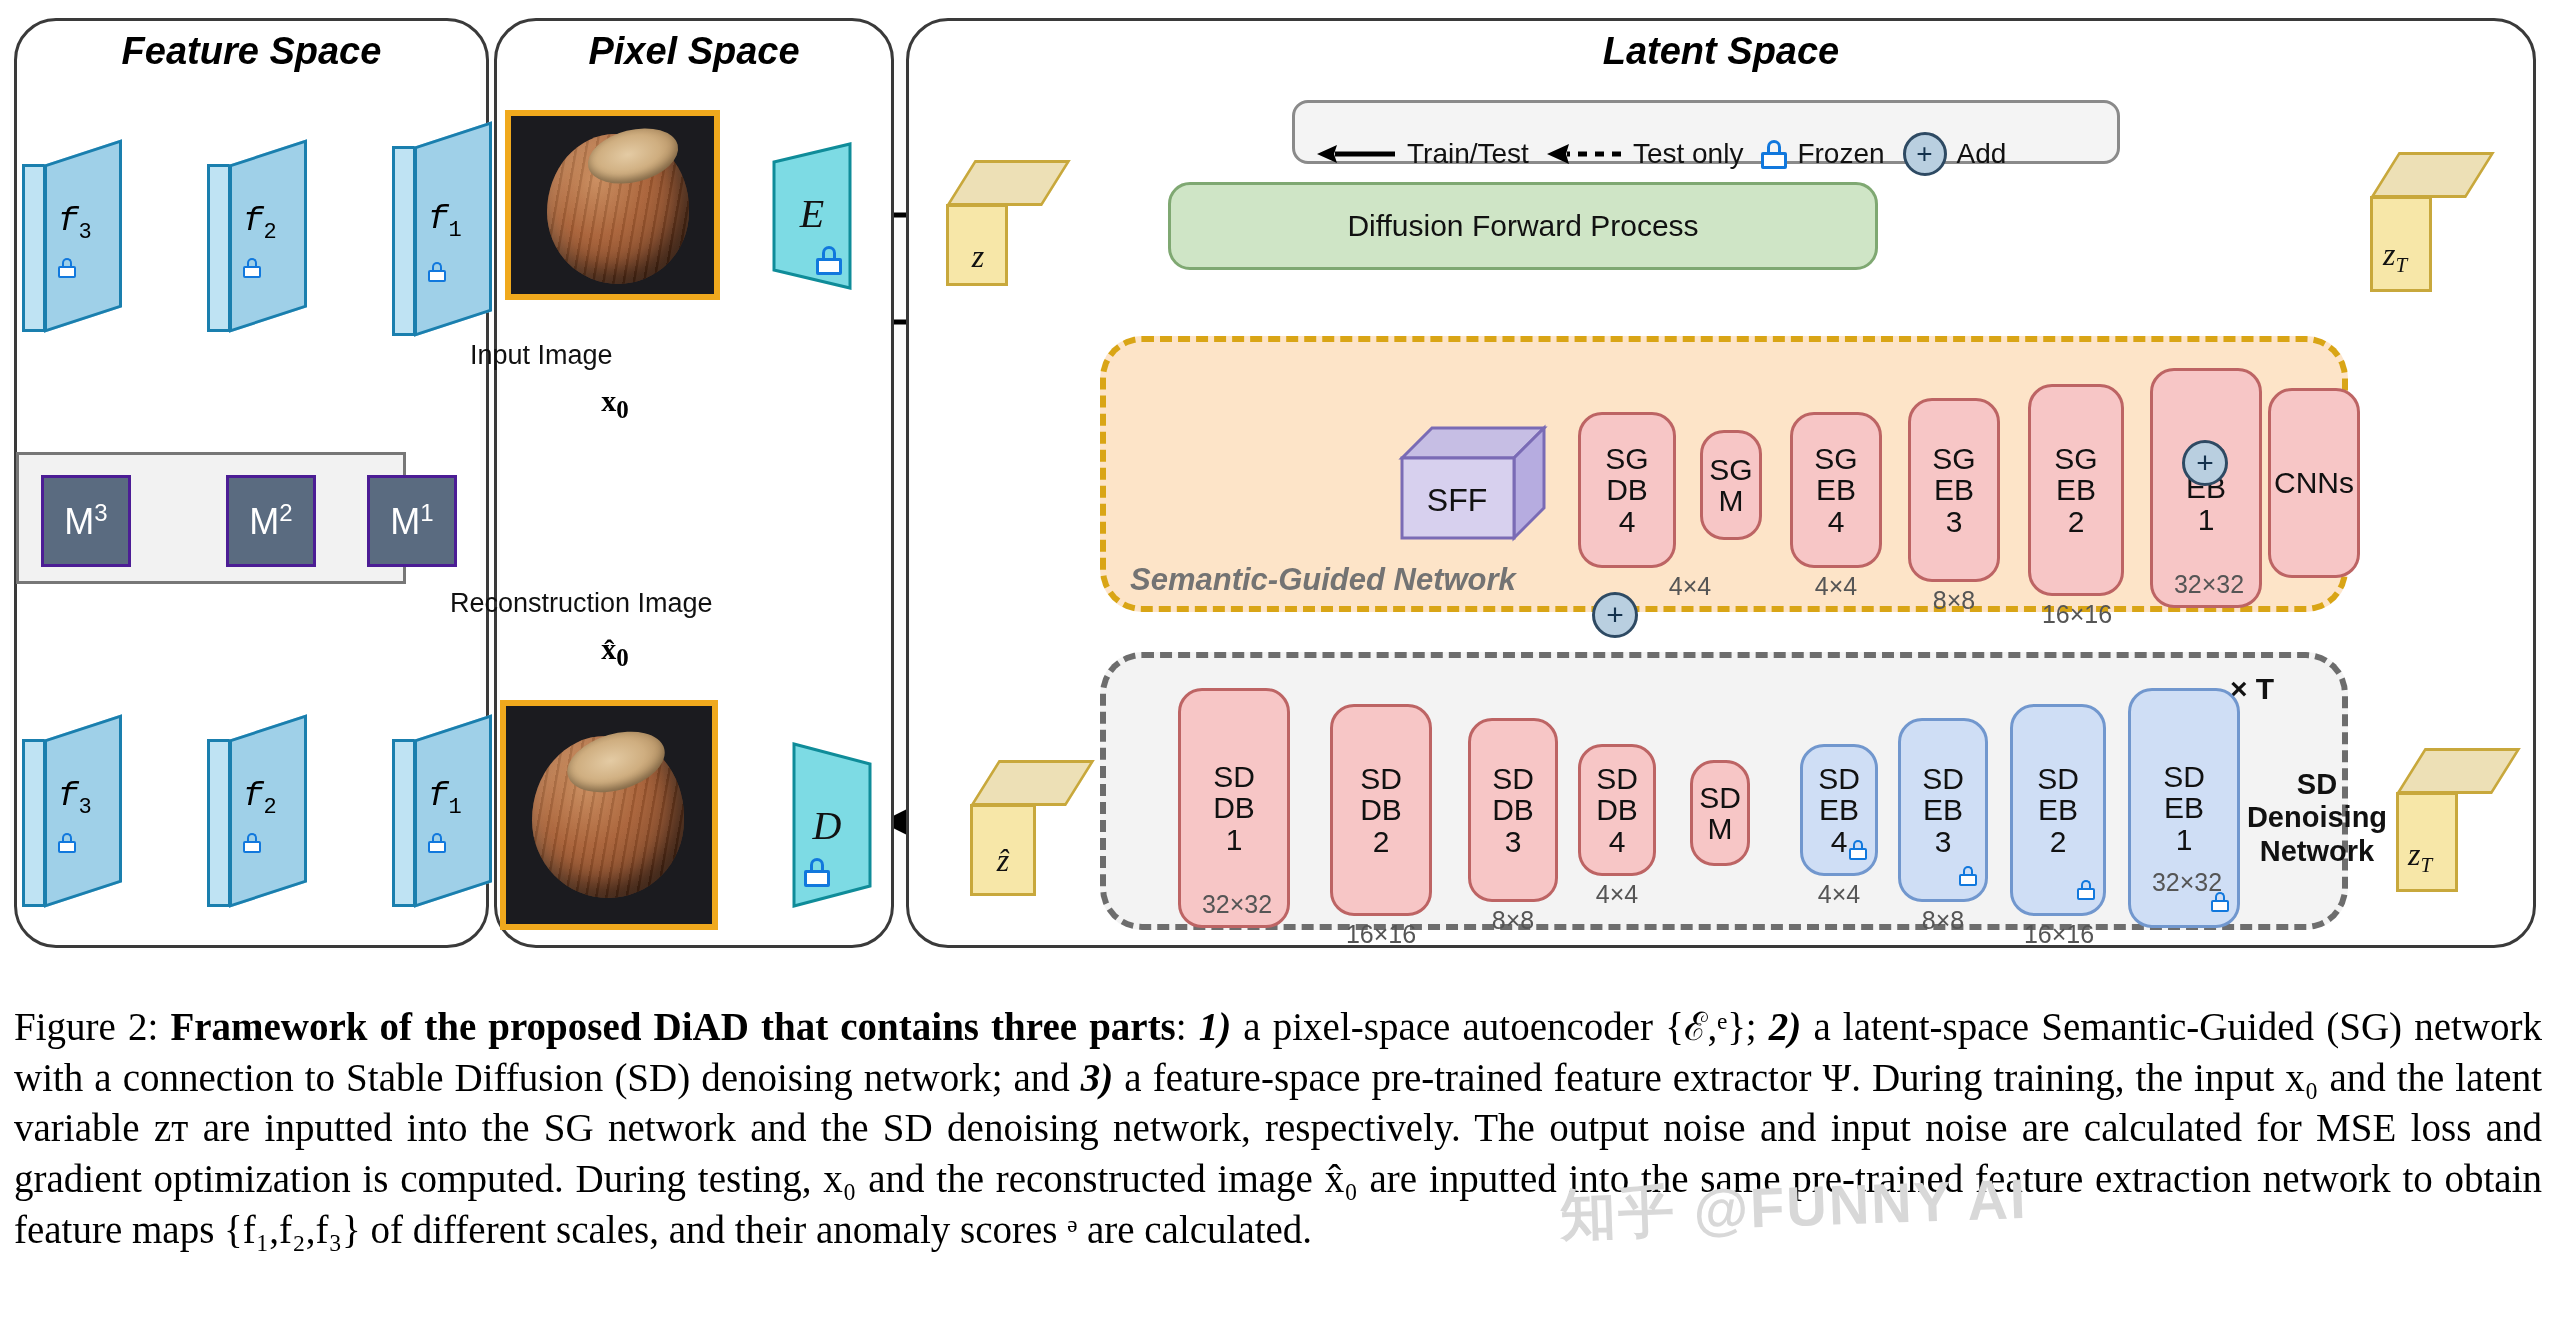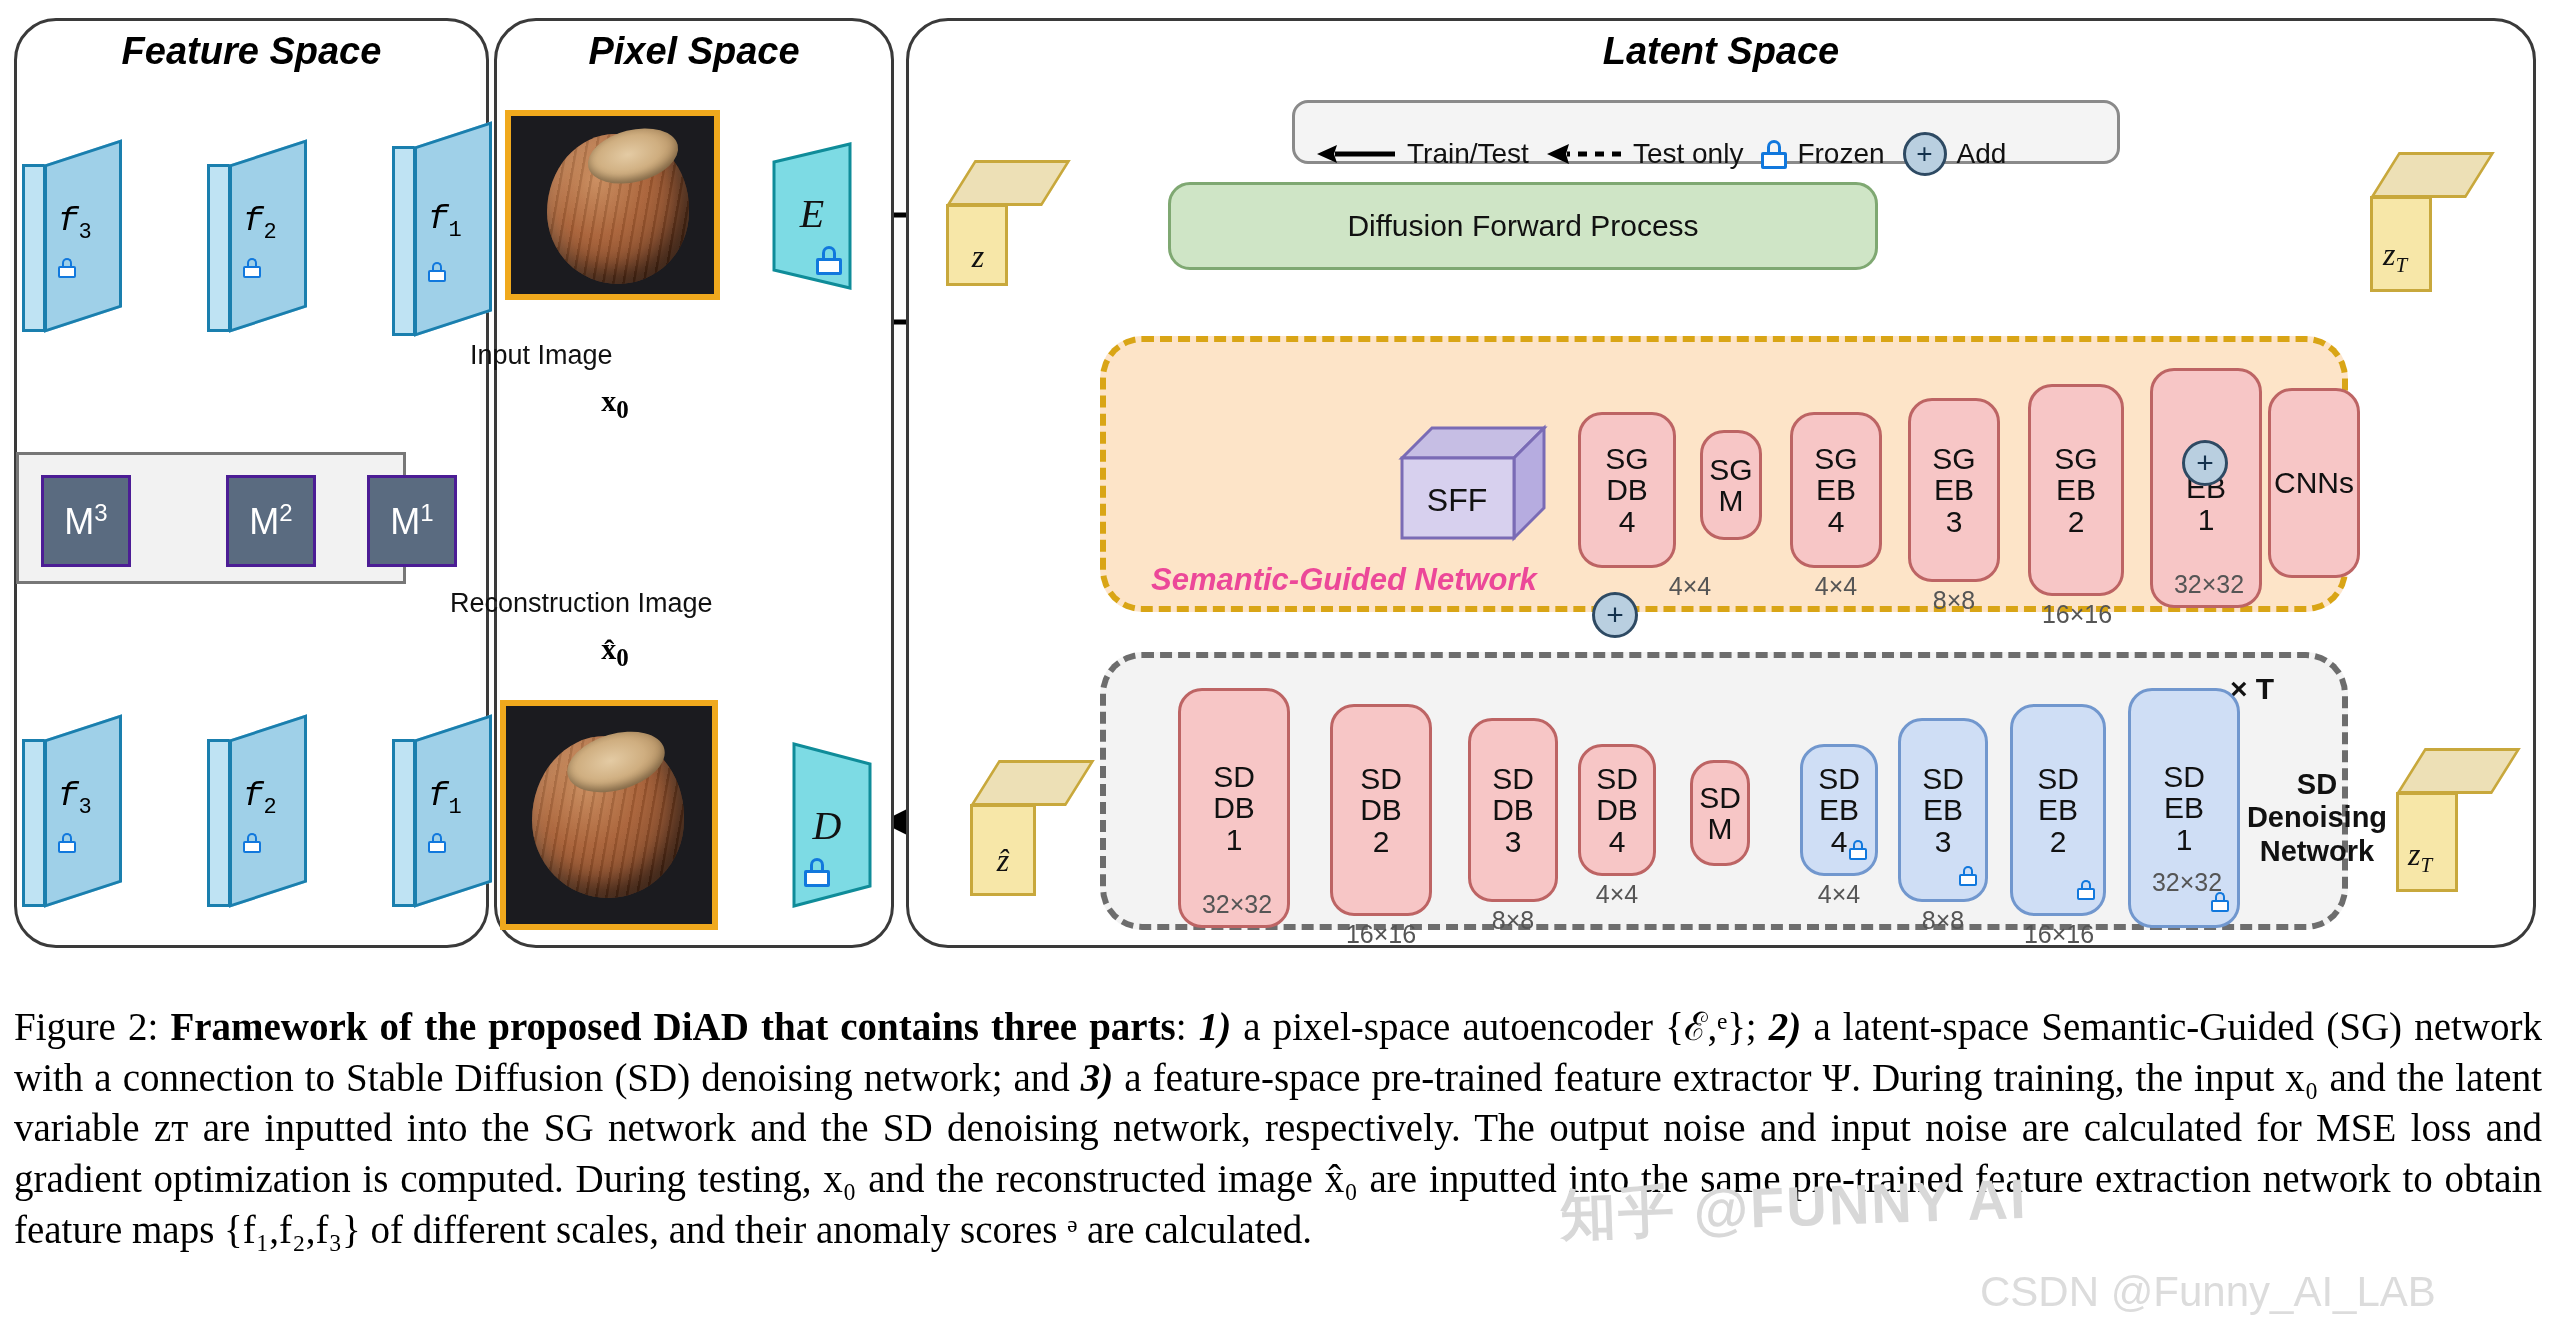--- a/index.html
+++ b/index.html
@@ -170,21 +170,21 @@
     border-radius:42px;
   }
   .sd-group {
     position:absolute;
     background:#f3f3f3;
     border:6px dashed #6d6d6d;
     border-radius:42px;
   }
   .sg-title {
     position:absolute; font-style:italic; font-weight:bold;
-    color:#ec4899; font-size:31px; white-space:nowrap;margin-left:21px;
+    color:#737373; font-size:31px; white-space:nowrap;
   }
   .xT-label {
     position:absolute; font-weight:bold; font-size:30px; color:#111; white-space:nowrap;
   }
 
   
   .blk {
     position:absolute;
     border-radius:24px;
     display:flex; flex-direction:column;
@@ -634,15 +634,14 @@
     <div class="top" style="left:10px; top:0; width:96px; height:46px; transform:skewX(-32deg); transform-origin:bottom left;"></div>
     <div class="front" style="left:10px; top:44px; width:62px; height:100px;"></div>
     <div class="lbl" style="left:-36px; top:88px;">z<sub>T</sub></div>
   </div>
 
   <div class="caption" style="left:14px; top:1002px; width:2528px;">
     <span>Figure 2: </span><b>Framework of the proposed DiAD that contains three parts</b><span>: </span><b><i>1)</i></b><span> a pixel-space autoencoder {ℰ,ᵉ};  </span><b><i>2)</i></b><span> a latent-space Semantic-Guided (SG) network with a connection to Stable Diffusion (SD) denoising network; and </span><b><i>3)</i></b><span> a feature-space pre-trained feature extractor Ψ. During training, the input x₀ and the latent variable zᴛ are inputted into the SG network and the SD denoising network, respectively. The output noise and input noise are calculated for MSE loss and gradient optimization is computed. During testing, x₀ and the reconstructed image x̂₀ are inputted into the same pre-trained feature extraction network to obtain feature maps {f₁,f₂,f₃} of different scales, and their anomaly scores ᵊ are calculated.</span>
   </div>
 
   <div class="wm1" style="left:1560px; top:1170px;">知乎 @FUNNY AI</div>
-  <div class="wm2" style="left:1980px; top:1268px;">CSDN @Funny_AI_LAB</div>
 
 </div>
 
 </body></html>

